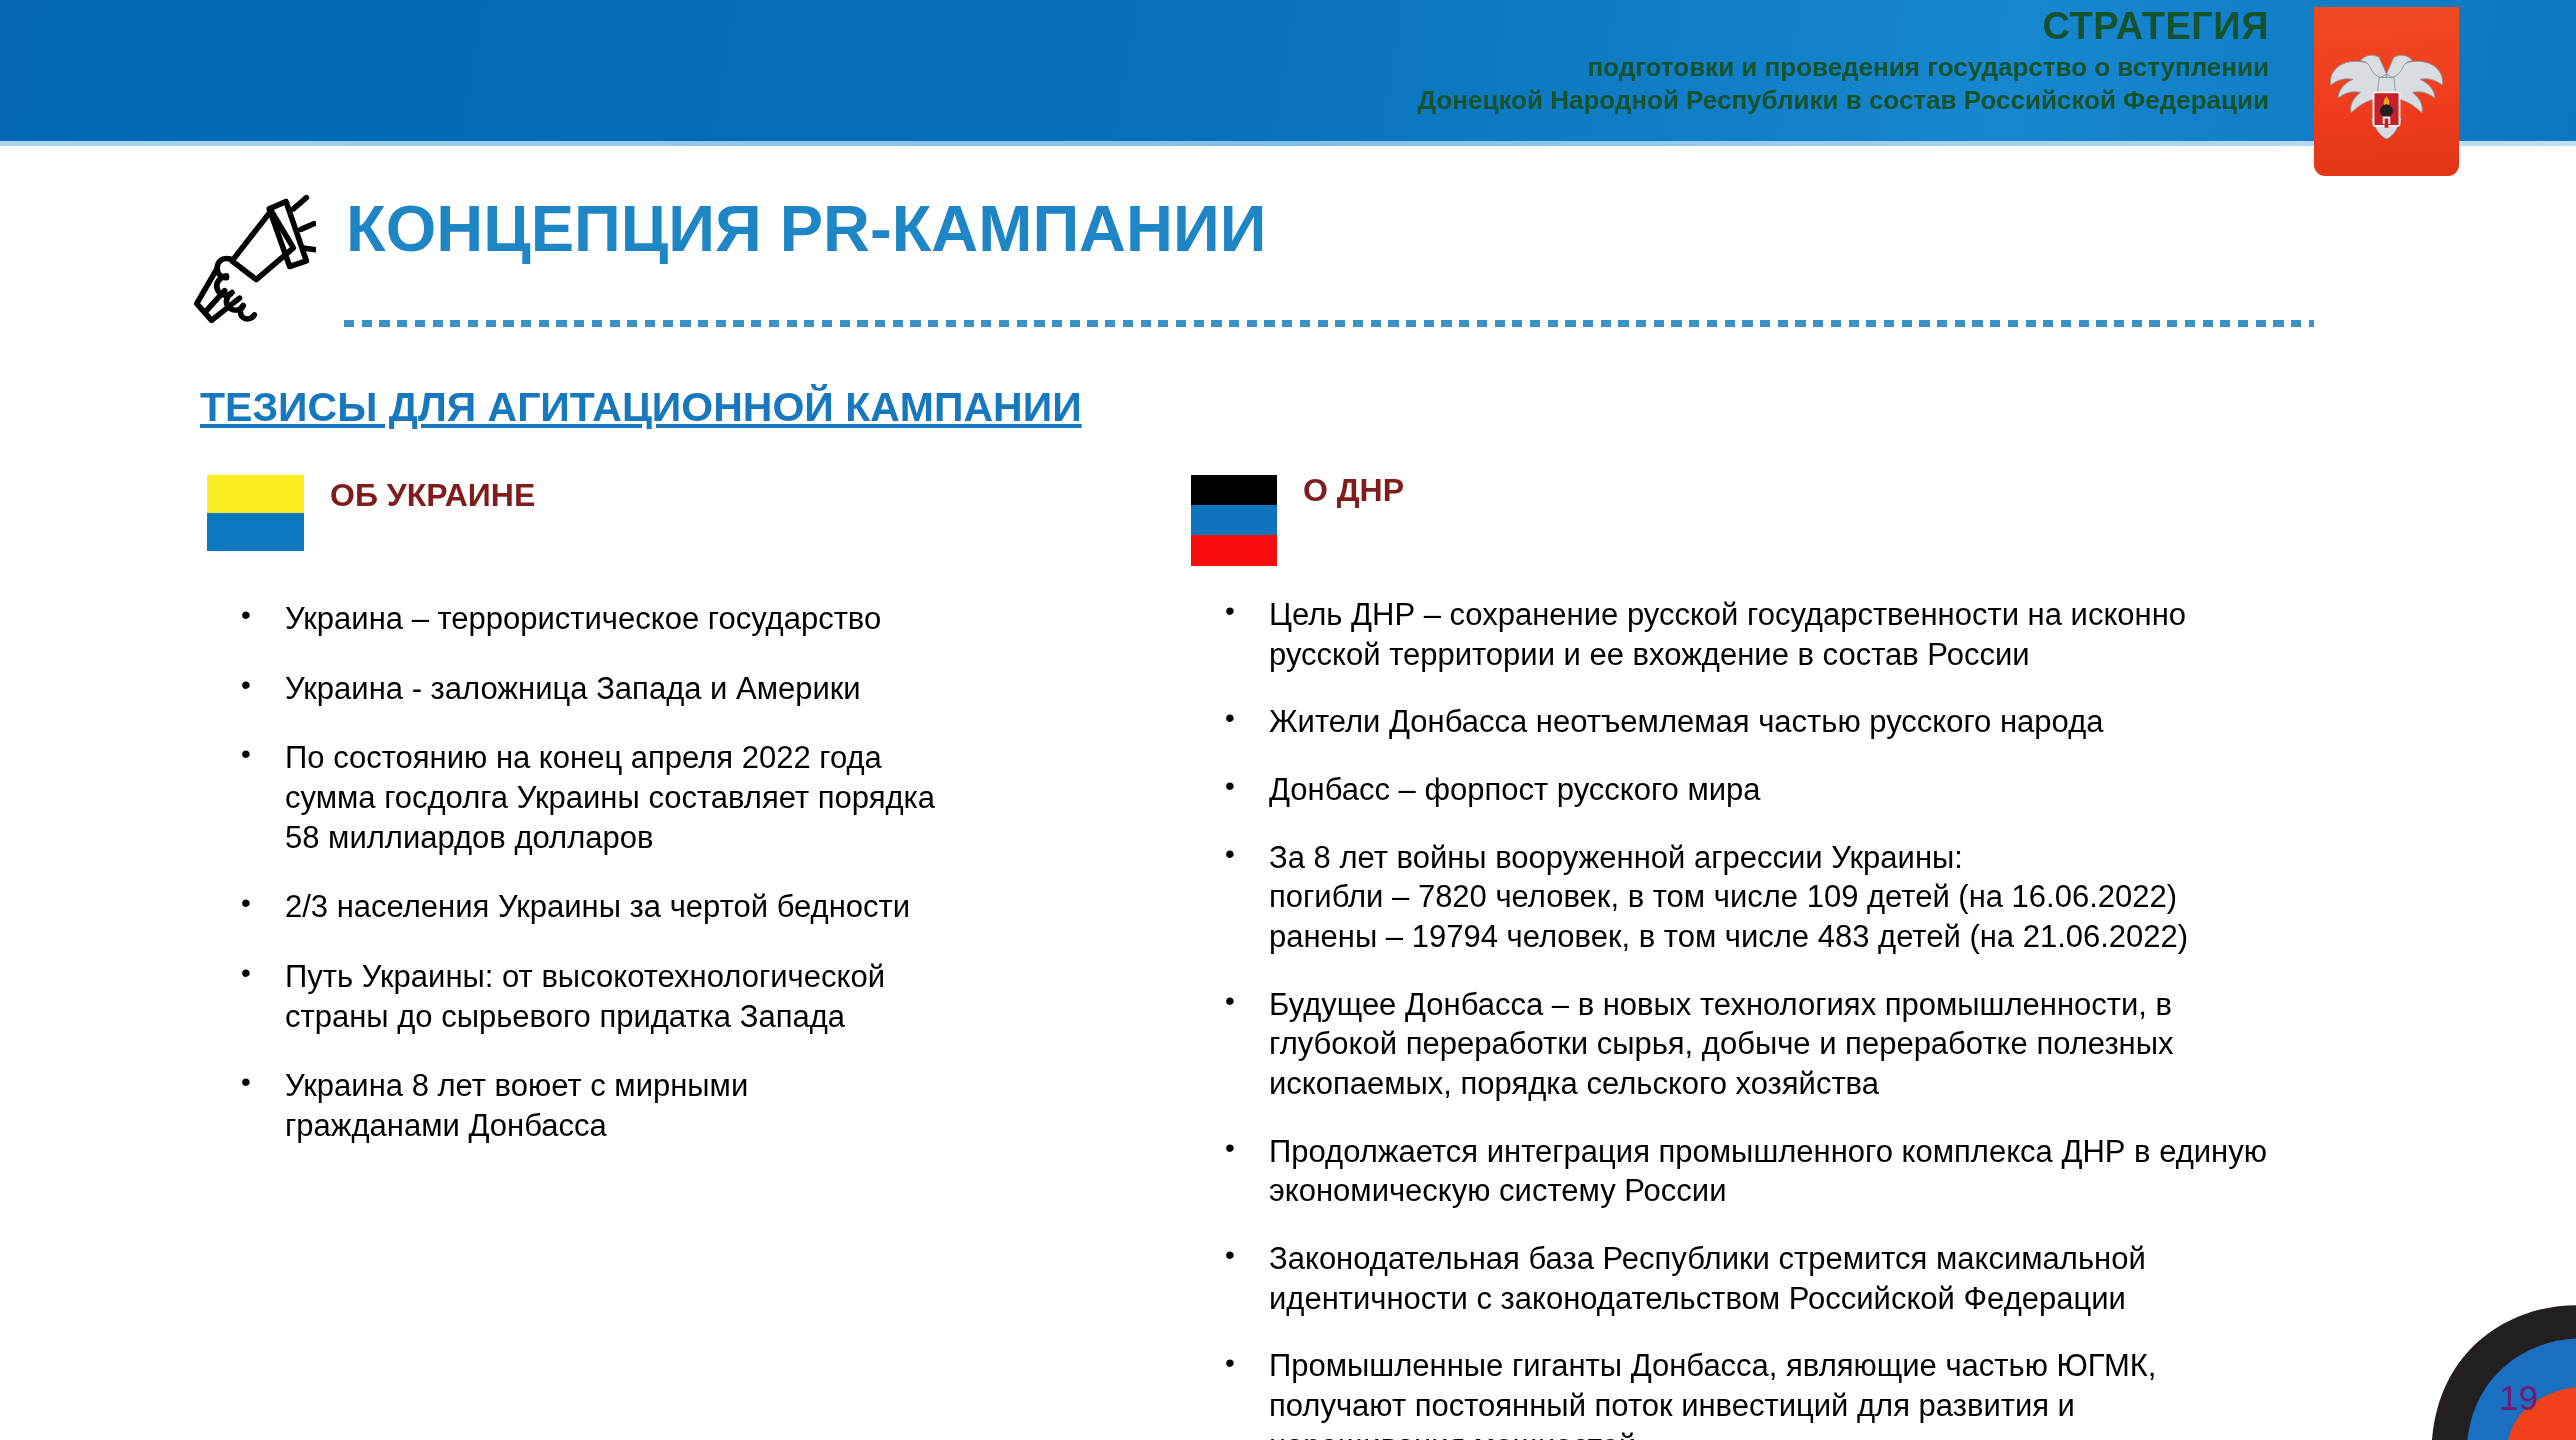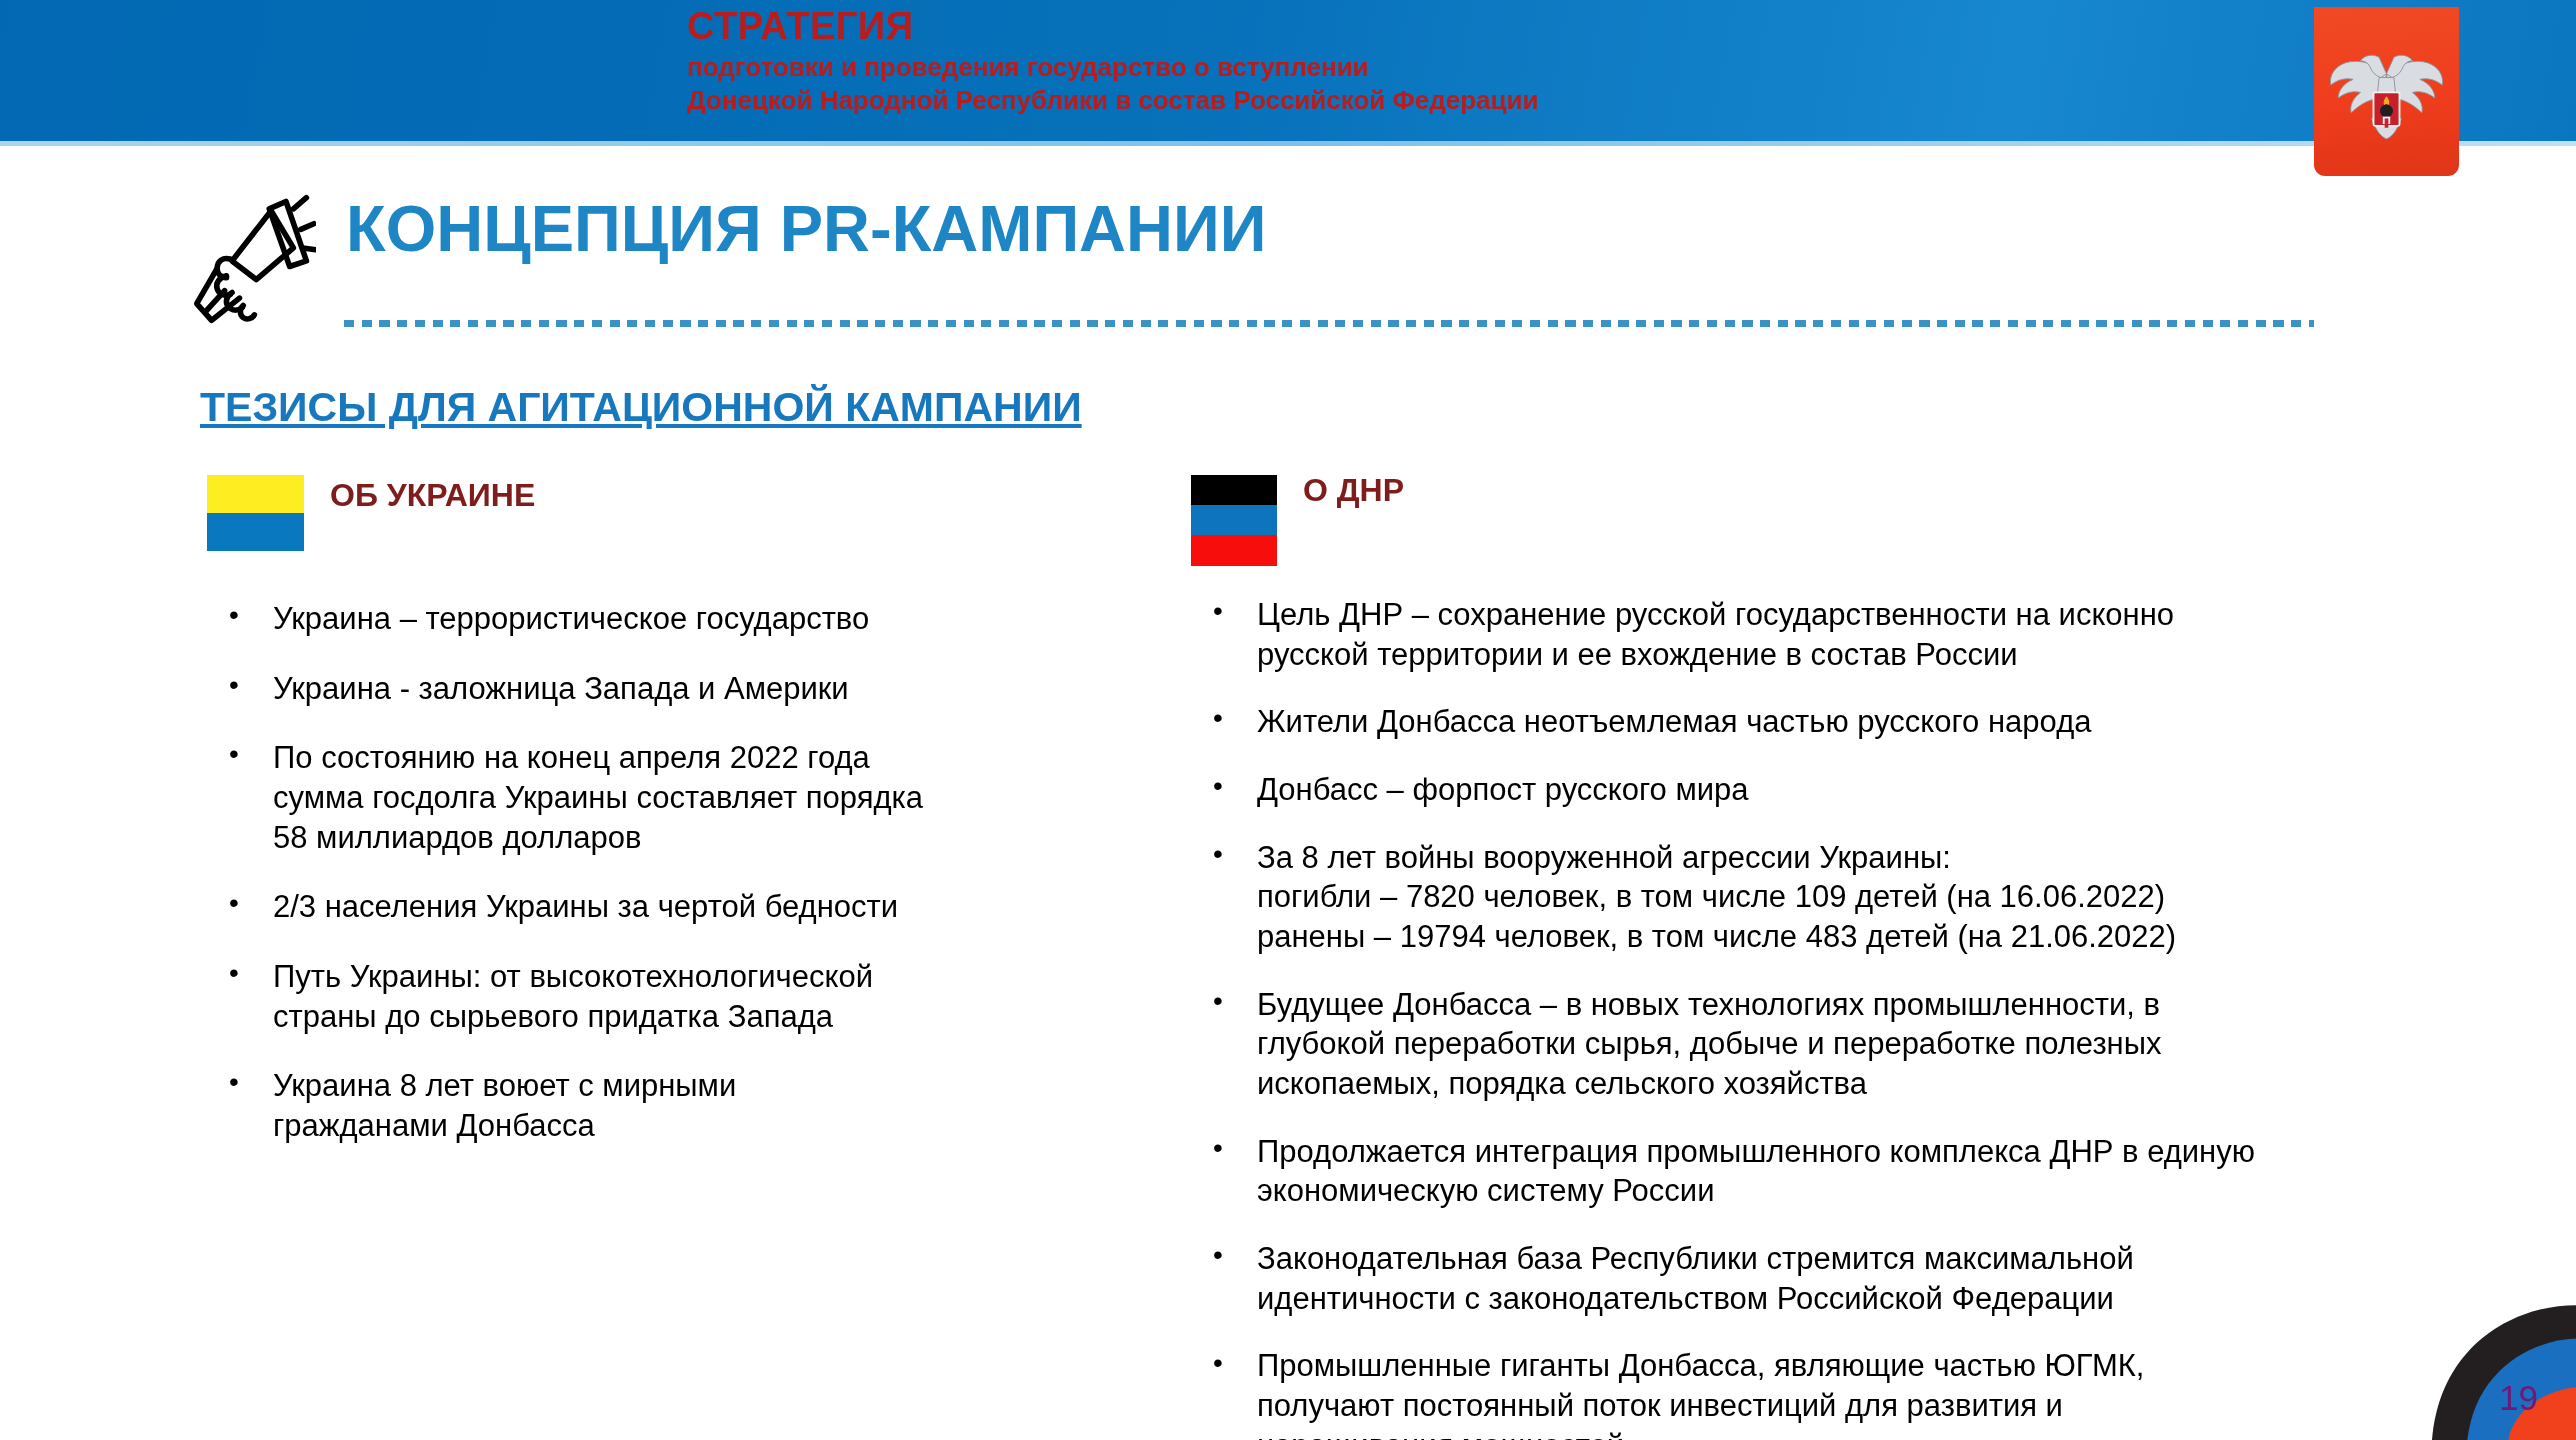--- a/index.html
+++ b/index.html
@@ -31,22 +31,22 @@
     left: 0; top: 141px;
     width: 2576px;
     height: 4.7px;
     background: linear-gradient(90deg, #a9d4ef 0%, #7fc0e8 50%, #bfe0f5 100%);
   }
   .header-text {
     position: absolute;
     right: 307px;
     top: 7.4px;
     width: 1582px;
-    text-align: left;
-    color: #b91c1c;
+    text-align: right;
+    color: #14532d;
   }
   .header-title {
     font-size: 38px;
     font-weight: bold;
     letter-spacing: 0.5px;
     line-height: 1.05;
     margin-bottom: 3.7px;
   }
   .header-sub {
     font-size: 26px;
@@ -142,21 +142,21 @@
     font-size: 32px;
     font-weight: bold;
     color: #7f1d1d;
     white-space: nowrap;
   }
   .col-right .col-title { left: 112px; top: 1.9px; }
 
   
   ul.bullets {
     list-style: none;
-    margin: 5px;
+    margin: 17px;
     padding: 0;
   }
   ul.bullets > li {
     position: relative;
     padding-left: 61px;
     color: #000000;
     font-size: 31px;
     line-height: 1.28;
   }
   ul.bullets > li::before {

